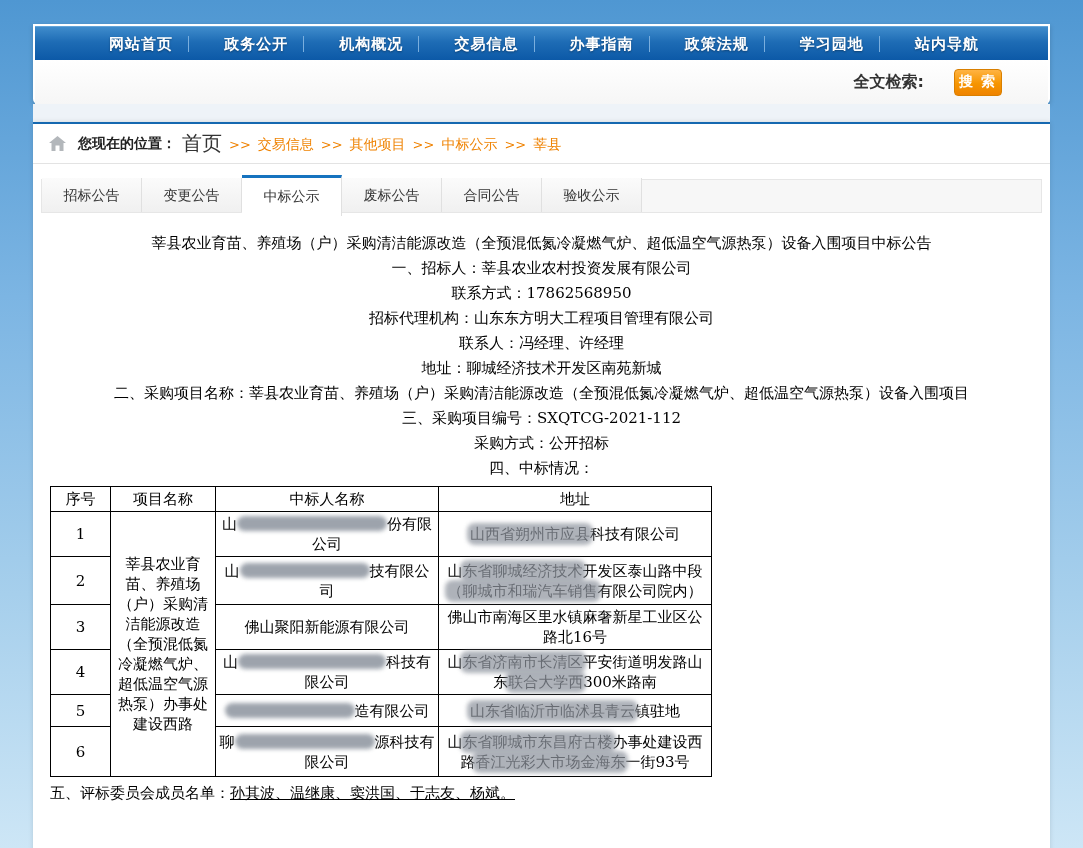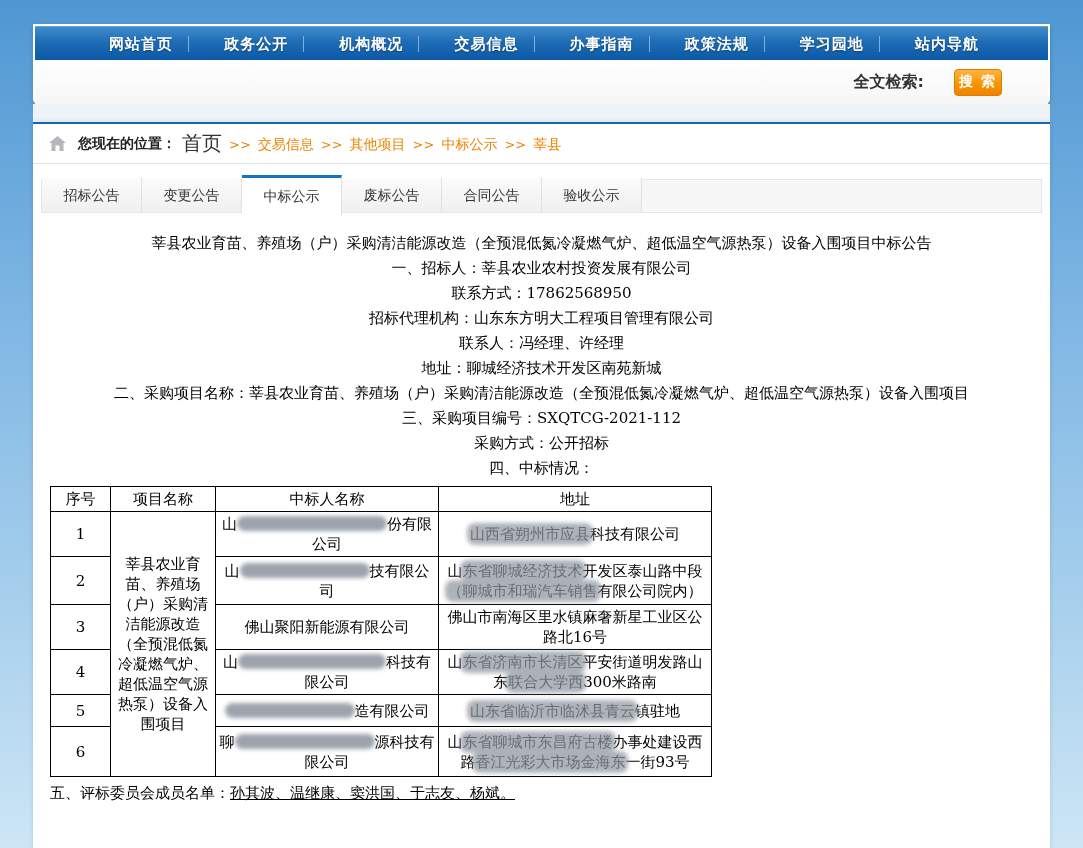--- a/index.html
+++ b/index.html
@@ -140,21 +140,21 @@
             <tr id="bid-head">
               <th>序号</th>
               <th>项目名称</th>
               <th>中标人名称</th>
               <th>地址</th>
             </tr>
           </thead>
         <tbody id="bid-body">
             <tr style="height: 40px;">
               <td>1</td>
-              <td rowspan="6">莘县农业育苗、养殖场（户）采购清洁能源改造（全预混低氮冷凝燃气炉、超低温空气源热泵）设备入围项目</td>
+              <td rowspan="6">莘县农业育苗、养殖场（户）采购清洁能源改造（全预混低氮冷凝燃气炉、超低温空气源热泵）办事处建设西路</td>
               <td><span>山</span><span class="blob" style="width: 150px;"></span><span>份有限公司</span></td>
               <td><span class="ghost">山西省朔州市应县</span><span>科技有限公司</span></td>
             </tr>
             <tr style="height: 48px;">
               <td>2</td>
               <td><span>山</span><span class="blob" style="width: 130px;"></span><span>技有限公司</span></td>
               <td><span>山</span><span class="ghost">东省聊城经济技术</span><span>开发区泰山路中段</span><span class="ghost">（聊城市和瑞汽车销售</span><span>有限公司院内）</span></td>
             </tr>
             <tr style="height: 40px;">
               <td>3</td>

